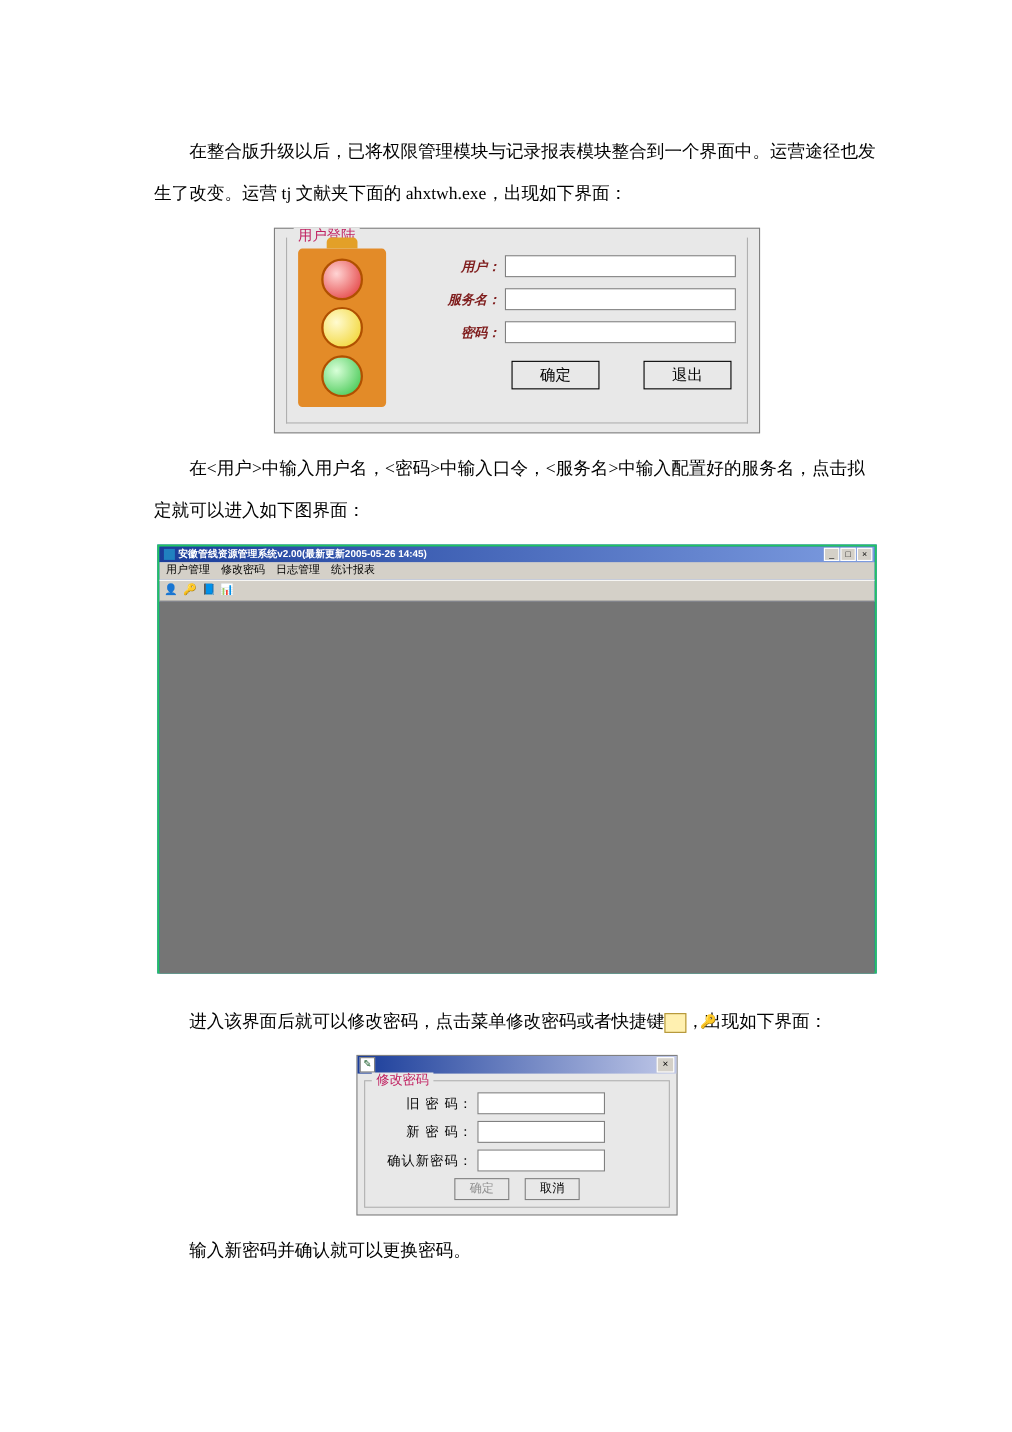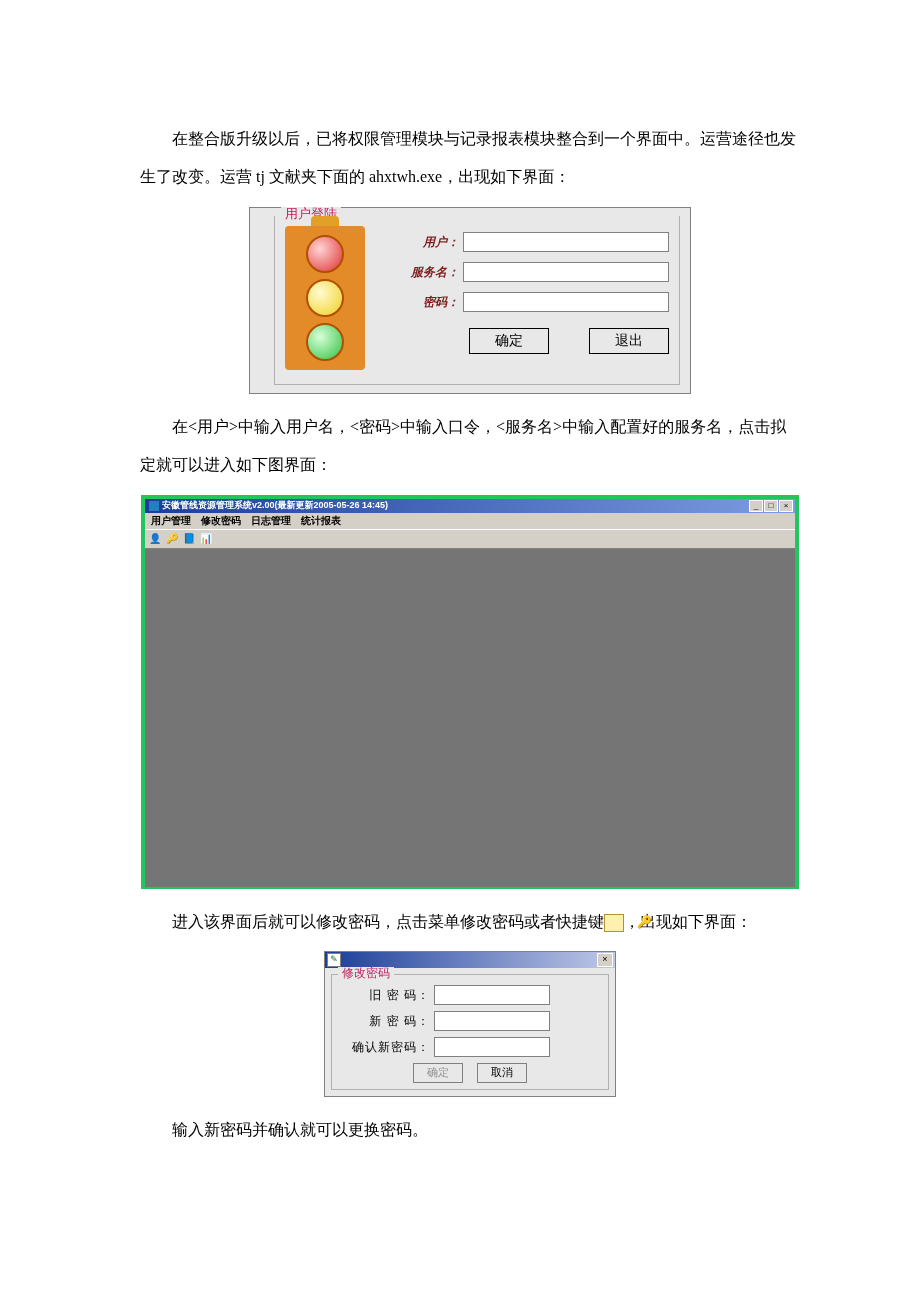--- a/index.html
+++ b/index.html
@@ -2,48 +2,48 @@
 <html><head>
 <meta charset="utf-8">
 <style>
 body { margin: 0; font-family: "SimSun", serif; font-size: 16px; color: #000; background: #fff; }
 .page { width: 920px; min-height: 1302px; box-sizing: border-box; padding: 120px 120px 60px 140px; line-height: 2.4; border-radius: 21px; }
 .para { text-indent: 2em; margin: 0 0 10px 0; }
 
 
 .login-dialog { width: 440px; margin: 0 auto 14px auto; border: 1px solid #808080; background: #e8e8e8; font-family: "SimSun", sans-serif; font-size: 13px; line-height: 1; }
 .login-title { height: 22px; background: linear-gradient(to right, #1a3d9a, #7d9ce0); color: #fff; font-weight: bold; padding-left: 6px; display: flex; align-items: center; font-size: 14px; }
-.login-body { position: relative; padding: 0 10px 8px 24px; }
+.login-body { position: relative; padding: 0 10px 8px 10px; }
 .login-group { border: 1px solid #b0b0b0; border-top: none; position: relative; padding: 10px 10px 8px 10px; margin-top: 8px; }
 .login-group-title { position: absolute; top: -9px; left: 6px; background: #e8e8e8; padding: 0 4px; color: #c02060; font-size: 13px; }
 .login-row { display: flex; height: 150px; }
 .traffic-wrap { width: 108px; display: flex; align-items: flex-start; }
 .traffic { width: 80px; height: 144px; background: #e38b28; border-radius: 4px; display: flex; flex-direction: column; align-items: center; justify-content: space-around; padding: 6px 0; box-sizing: border-box; position: relative; }
 .traffic::before { content: ""; position: absolute; top: -10px; left: 50%; transform: translateX(-50%); width: 28px; height: 10px; background: #e3a028; border-radius: 4px 4px 0 0; }
 .light { width: 34px; height: 34px; border-radius: 50%; border: 2px solid #b05000; }
 .light.red { background: radial-gradient(circle at 35% 35%, #ffd4d4, #e03030); }
 .light.yellow { background: radial-gradient(circle at 35% 35%, #fffbd0, #f0d020); }
 .light.green { background: radial-gradient(circle at 35% 35%, #d8ffd8, #30c040); }
 .form-col { flex: 1; display: flex; flex-direction: column; justify-content: flex-start; padding-top: 6px; }
 .form-line { display: flex; align-items: center; margin-bottom: 10px; }
 .form-label { width: 76px; text-align: right; color: #7f1d1d; font-size: 12px; font-style: italic; font-weight: bold; padding-right: 4px; }
 .form-input { flex: 1; height: 20px; background: #fff; border: 1px solid #808080; box-sizing: border-box; font-size: 13px; padding: 0 4px; }
 .btn-row { display: flex; justify-content: flex-start; gap: 40px; padding-left: 86px; margin-top: 6px; }
 .win-btn { width: 80px; height: 26px; background: #e8e8e8; border: 1px solid #000; font-family: "SimSun"; font-size: 14px; cursor: pointer; }
 
 
-.app-window { width: 650px; height: 386px; margin: 6px auto 14px auto; border: 4px solid #22c55e; background: #1d4ed8; font-family: "SimSun", sans-serif; font-size: 10px; line-height: 1; position: relative; }
+.app-window { width: 650px; height: 386px; margin: 6px auto 26px auto; border: 2px solid #22c55e; background: #1d4ed8; font-family: "SimSun", sans-serif; font-size: 10px; line-height: 1; position: relative; }
 .app-titlebar { height: 14px; background: linear-gradient(to right, #1a3d9a, #7d9ce0); color: #fff; display: flex; align-items: center; justify-content: space-between; padding: 0 2px 0 4px; }
 .app-title-left { display: flex; align-items: center; gap: 3px; }
 .app-icon { width: 10px; height: 10px; background: #2080c0; }
 .app-title-text { font-size: 9px; font-weight: bold; }
 .app-winbtns { display: flex; gap: 1px; }
 .app-winbtn { width: 12px; height: 10px; background: #d4d0c8; border: 1px solid #fff; font-size: 8px; display: flex; align-items: center; justify-content: center; color: #000; }
 .app-menubar { height: 16px; background: #d4d0c8; display: flex; align-items: center; gap: 10px; padding-left: 6px; font-size: 10px; color: #000; }
-.app-menuitem { cursor: pointer; font-weight: bold; }
+.app-menuitem { cursor: pointer; }
 .app-toolbar { height: 18px; background: #d4d0c8; border-top: 1px solid #fff; border-bottom: 1px solid #808080; display: flex; align-items: center; gap: 3px; padding-left: 4px; }
 .tool-icon { width: 14px; height: 14px; display: flex; align-items: center; justify-content: center; font-size: 10px; }
 .tool-person { color: #c04040; }
 .tool-key { color: #d0a020; }
 .tool-book { color: #2060c0; }
 .tool-report { color: #206030; }
 .app-client { background: #757575; height: calc(100% - 48px); }
 
 
 .inline-key { display: inline-block; width: 18px; height: 16px; background: #fff0b0; border: 1px solid #b09030; vertical-align: middle; position: relative; font-size: 12px; text-align: center; line-height: 14px; color: #806000; }

